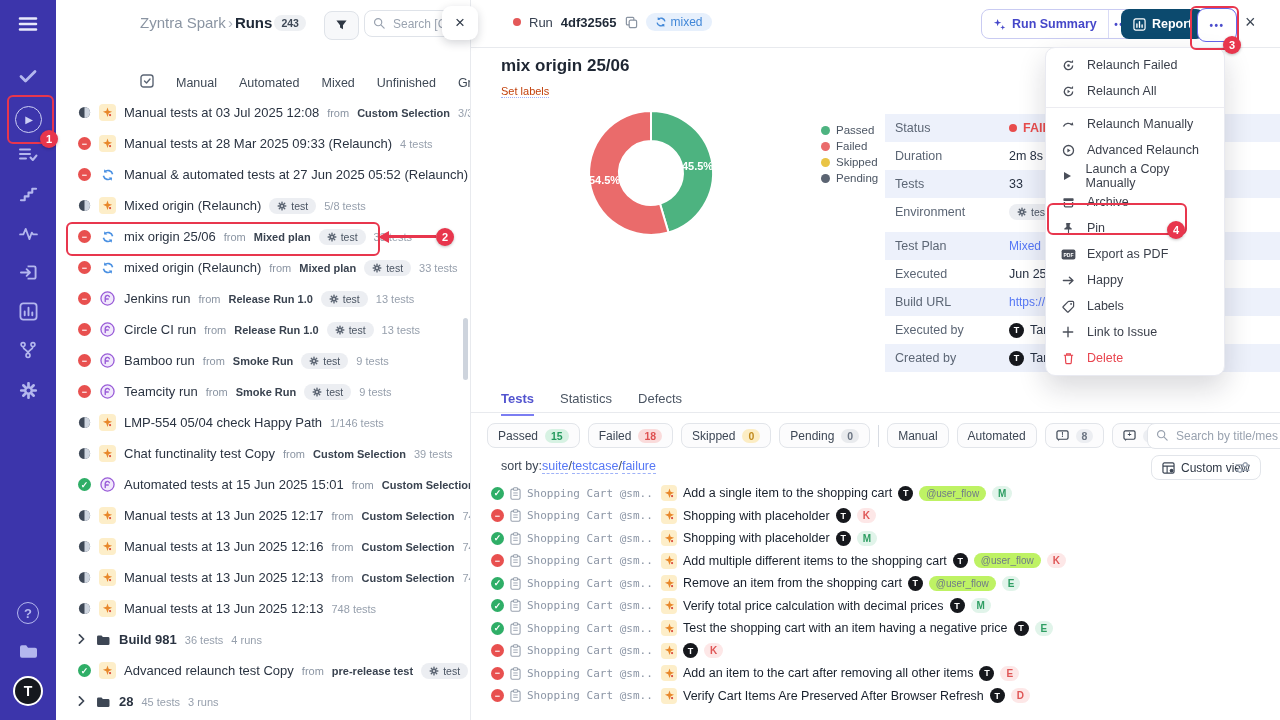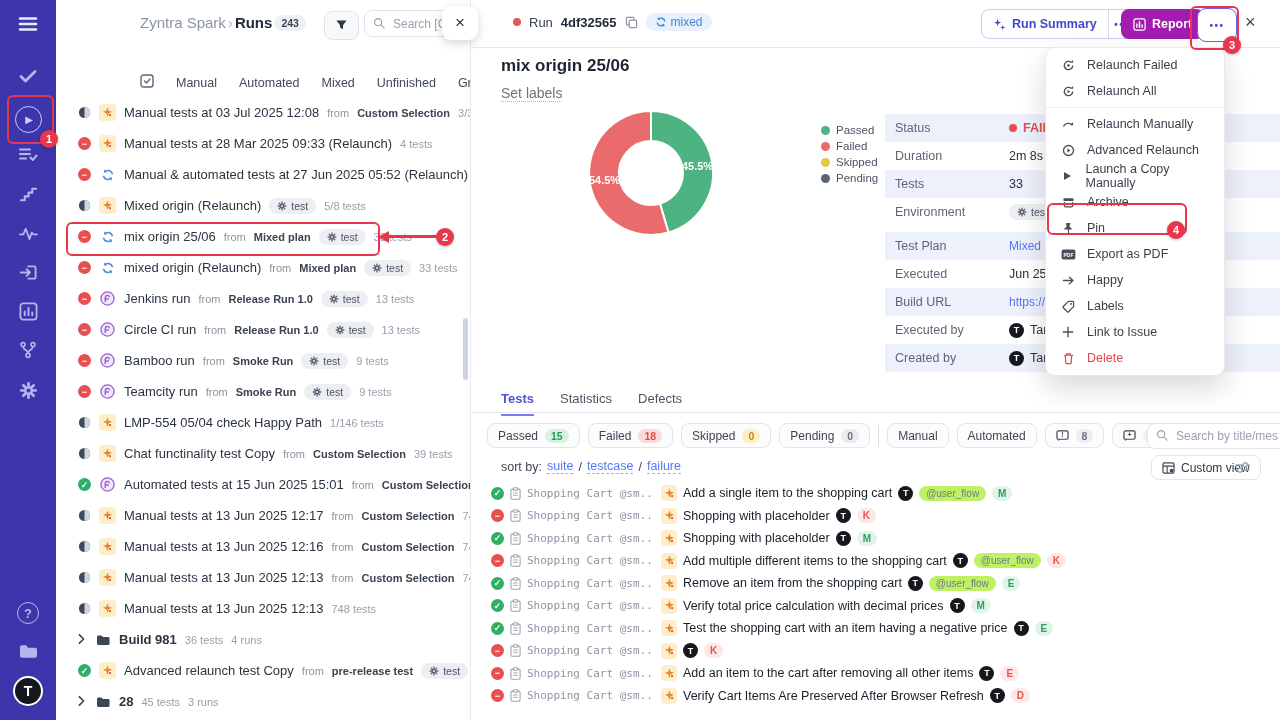--- a/index.html
+++ b/index.html
@@ -41,26 +41,26 @@
 
 .main{position:absolute;left:470px;top:0;width:810px;height:720px;background:#fff;border-left:1px solid #e8eaee}
 .topbar{position:absolute;left:0;top:0;width:810px;height:47px;border-bottom:1px solid #e8eaee}
 .dot-red{width:8px;height:8px;border-radius:50%;background:#e45858;display:inline-block}
 .tb-left{position:absolute;left:42px;top:13px;display:flex;align-items:center;gap:8px;font-size:13px;color:#374151}
 .run-id{font-weight:bold;color:#1f2937}
 .mixed-badge{background:#e7f0fc;color:#4187d8;border-radius:11px;padding:2px 9px;font-size:12px;display:inline-flex;align-items:center;gap:4px}
 .summary-group{position:absolute;left:510px;top:9px;height:30px;border:1px solid #c9cbf2;border-radius:8px;display:flex;align-items:stretch;background:#fff;box-sizing:border-box}
 .summary-main{display:flex;align-items:center;gap:6px;padding:0 11px;color:#4547c9;font-weight:bold;font-size:12.5px;cursor:pointer;white-space:nowrap}
 .summary-more{width:26px;display:flex;align-items:center;justify-content:center;border-left:1px solid #d9dbf6;color:#4547c9;cursor:pointer}
-.report-btn{position:absolute;left:650px;top:9px;height:30px;padding:0 12px;background:#a21caf;border-radius:8px;color:#fff;font-weight:bold;font-size:12.5px;display:flex;align-items:center;gap:6px;cursor:pointer}
+.report-btn{position:absolute;left:650px;top:9px;height:30px;padding:0 12px;background:#0c4a6e;border-radius:8px;color:#fff;font-weight:bold;font-size:12.5px;display:flex;align-items:center;gap:6px;cursor:pointer}
 .more-btn{position:absolute;left:726px;top:8px;width:38px;height:32px;border:1.4px solid #6466e9;border-radius:9px;background:#fff;color:#4b4dcc;display:flex;align-items:center;justify-content:center;cursor:pointer}
 .dots{font-size:10px;letter-spacing:1.5px;font-weight:bold}
 .main-close{position:absolute;left:774px;top:12px;font-size:18px;color:#3c4654;cursor:pointer}
 .run-title{position:absolute;left:30px;top:56px;font-size:17px;font-weight:bold;color:#1e2633}
-.set-labels{position:absolute;left:30px;top:85px;font-size:14px;color:#737373;border-bottom:1px dotted #9fb2f8;cursor:pointer}
+.set-labels{position:absolute;left:30px;top:85px;font-size:11px;color:#c2410c;border-bottom:1px dotted #9fb2f8;cursor:pointer}
 .legend{position:absolute;left:350px;top:122px}
 .legend-row{display:flex;align-items:center;gap:6px;height:16px;font-size:11.5px;color:#4b5563}
 .legend-dot{width:9px;height:9px;border-radius:50%;flex:none}
 
 .info-table{position:absolute;left:414px;top:114px;width:396px}
 .info-row{height:28px;display:flex;align-items:center;padding-left:10px;box-sizing:border-box;font-size:12.5px}
 .info-row.alt{background:#edf1fb}
 .ilabel{width:114px;color:#5c6675;flex:none}
 .ivalue{display:flex;align-items:center;gap:6px;color:#273142;white-space:nowrap}
 .val-failed{color:#e84c4c;font-weight:bold}
@@ -73,21 +73,21 @@
 .tabs-border{position:absolute;left:0;top:412px;width:810px;height:1px;background:#e8eaee}
 .filter-row{position:absolute;left:16px;top:423px;display:flex;align-items:center;gap:8px}
 .pill-btn{display:flex;align-items:center;gap:7px;border:1px solid #e2e5ea;border-radius:8px;background:#fcfcfd;height:25px;padding:0 10px;font-size:12px;color:#3c4654;cursor:pointer;white-space:nowrap;box-sizing:border-box}
 .cnt{font-size:10.5px;font-weight:bold;border-radius:8px;padding:1px 6px}
 .cnt.green{background:#d7f2e3;color:#259a5e}.cnt.red{background:#fadbdb;color:#de5050}
 .cnt.yellow{background:#fcedc4;color:#c08a1e}.cnt.gray{background:#e9ebee;color:#6b7482}
 .f-div{width:1px;height:22px;background:#d8dce3}
 .tsearch{position:absolute;left:676px;top:423px;width:160px;height:26px;border:1px solid #e2e5ea;border-radius:8px;background:#fff;display:flex;align-items:center;gap:6px;padding:0 8px;box-sizing:border-box}
 .tsearch input{border:none;outline:none;width:100%;font-size:12px;color:#3c4654;font-family:"Liberation Sans",sans-serif}
 .tsearch input::placeholder{color:#9aa3b0}
-.sort-row{position:absolute;left:30px;top:459px;font-size:12.5px;color:#3c4654;display:flex;gap:5px;align-items:center}
+.sort-row{position:absolute;left:30px;top:459px;font-size:12.5px;color:#3c4654;display:flex;align-items:flex-start}
 .sort-link{color:#5677f5;border-bottom:1px dashed #9fb2f8;cursor:pointer}
 .custom-view{position:absolute;left:680px;top:455px;height:25px;border:1px solid #e2e5ea;border-radius:8px;background:#fff;display:flex;align-items:center;gap:6px;padding:0 10px;font-size:12px;color:#2e3744;cursor:pointer;box-sizing:border-box}
 .sliders{position:absolute;left:764px;top:460px;cursor:pointer}
 .tests-list{position:absolute;left:0;top:482px;width:810px}
 .t-row{height:22.5px;display:flex;align-items:center;gap:6px;padding-left:20px;white-space:nowrap;cursor:pointer}
 .t-suite{font-family:"DejaVu Sans Mono","Liberation Mono",monospace;font-size:11px;color:#8b95a5;width:128px;flex:none;overflow:hidden}
 .t-star{width:16px;height:16px;border-radius:4px;background:#fdeec9;display:inline-flex;align-items:center;justify-content:center;flex:none}
 .t-title{font-size:12.5px;color:#18202c;font-weight:500}
 .tag-pill{background:#bef264;color:#707a88;font-size:10px;border-radius:8px;padding:2px 7px}
 .ltr{font-size:10px;font-weight:bold;border-radius:8px;padding:2px 6px}

